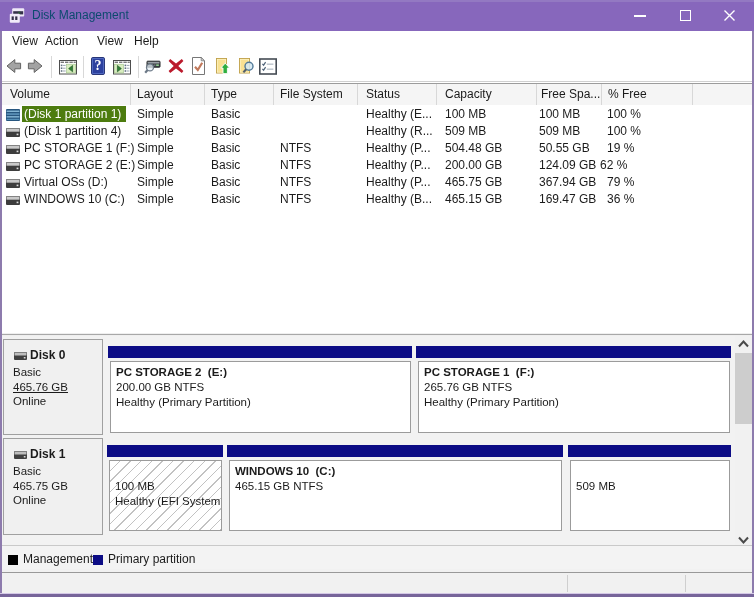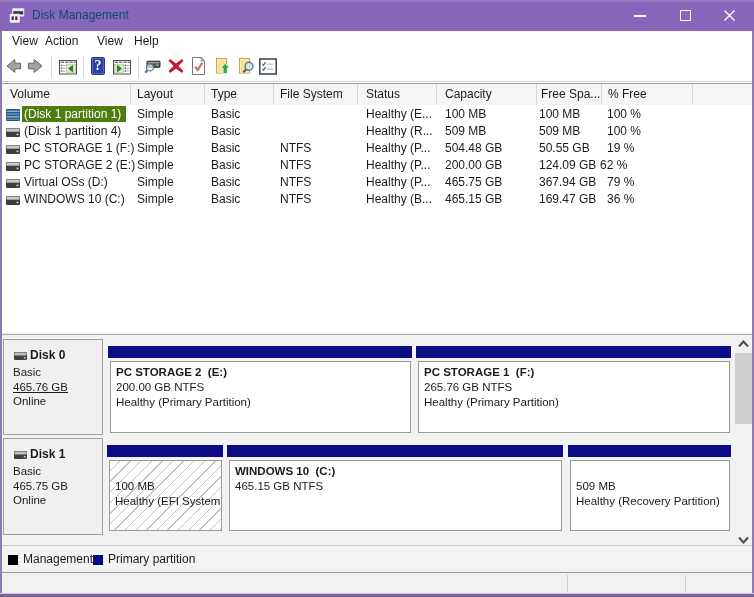--- a/index.html
+++ b/index.html
@@ -289,21 +289,20 @@
   <div class="pbox" style="left:109px;top:460px;width:111px;height:69px;background:#fff repeating-linear-gradient(135deg, rgba(255,255,255,0) 0px, rgba(255,255,255,0) 6.5px, #c2c2c2 6.5px, #c2c2c2 7.5px);"></div>
   <div class="ptxt" style="left:115px;top:479px;height:14px;line-height:14px;">100 MB</div>
   <div class="ptxt" style="left:115px;top:494px;height:14px;line-height:14px;max-width:107px;overflow:hidden;">Healthy (EFI System Partition)</div>
   <div class="band" style="left:227px;top:445px;width:336px;"></div>
   <div class="pbox" style="left:229px;top:460px;width:331px;height:69px;background:#fff;"></div>
   <div class="ptxt b" style="left:235px;top:464px;height:14px;line-height:14px;">WINDOWS 10&nbsp; (C:)</div>
   <div class="ptxt" style="left:235px;top:479px;height:14px;line-height:14px;">465.15 GB NTFS</div>
   <div class="band" style="left:568px;top:445px;width:163px;"></div>
   <div class="pbox" style="left:570px;top:460px;width:158px;height:69px;background:#fff;"></div>
   <div class="ptxt" style="left:576px;top:479px;height:14px;line-height:14px;">509 MB</div>
-  <div class="ptxt" style="left:576px;top:494px;height:14px;line-height:14px;max-width:149px;overflow:hidden;">Healthy (Recovery Partition)</div>
   <div class="abs" style="left:735px;top:336px;width:17px;height:209px;background:#f1f1f1;"></div>
   <div class="abs" style="left:735px;top:353px;width:17px;height:71px;background:#cdcdcd;"></div>
   <svg class="abs" style="left:738px;top:340px;" width="11" height="8" viewBox="0 0 11 8">
       <path d="M1 6.5 L5.5 1.5 L10 6.5" fill="none" stroke="#4a4a4a" stroke-width="2"></path>
     </svg>
   <svg class="abs" style="left:738px;top:536px;" width="11" height="8" viewBox="0 0 11 8">
       <path d="M1 1.5 L5.5 6.5 L10 1.5" fill="none" stroke="#4a4a4a" stroke-width="2"></path>
     </svg>
 
   <div class="abs" style="left:8px;top:555px;width:10px;height:10px;background:#000000;"></div>

